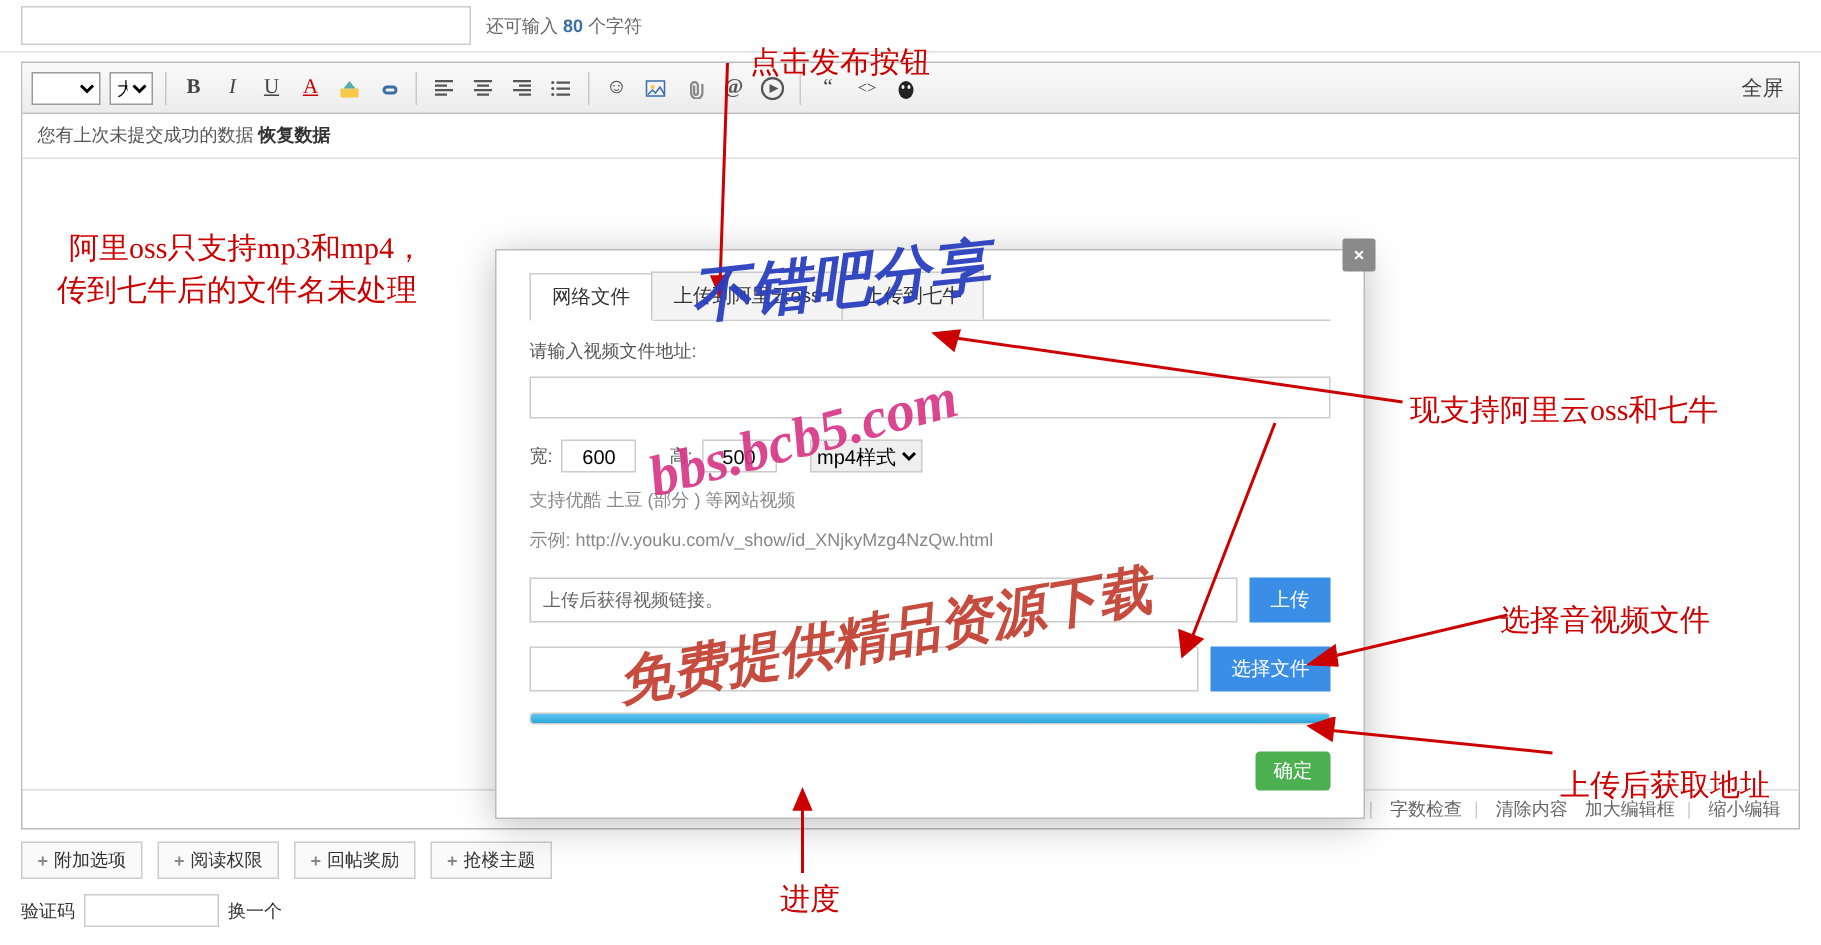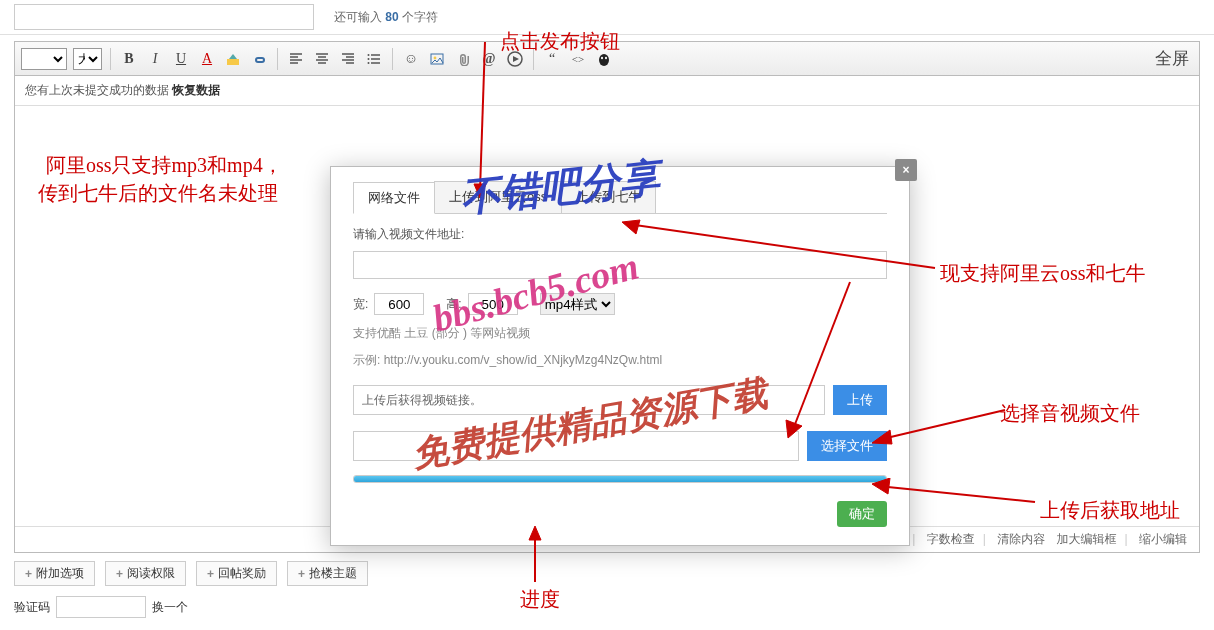--- a/index.html
+++ b/index.html
@@ -1,32 +1,32 @@
 <!DOCTYPE html>
 <html><head>
 <meta charset="utf-8">
 <style>
 * { box-sizing: border-box; margin: 0; padding: 0; }
 body { font-family: "Microsoft YaHei", Arial, sans-serif; font-size: 12px; background: #fff; color: #333; width: 1214px; height: 630px; overflow: hidden; position: relative; }
 
 
-.title-row { padding: 4px 14px 4px 14px; display: flex; align-items: center; gap: 20px; border-bottom: 1px solid #e0e0e0; }
+.title-row { padding: 4px 14px 4px 14px; display: flex; align-items: center; gap: 10px; border-bottom: 1px solid #e0e0e0; }
 .title-input { width: 300px; height: 26px; border: 1px solid #ccc; padding: 0 6px; }
 .chars-left { color: #666; }
 .chars-left .num { color: #3a6ea5; font-weight: bold; }
 
 
 .editor-wrap { margin: 6px 14px 0 14px; border: 1px solid #bbb; }
 .toolbar { height: 34px; display: flex; align-items: center; gap: 6px; padding: 0 6px; background: linear-gradient(#fafafa,#ececec); border-bottom: 1px solid #bbb; }
 .tb-select { height: 22px; border: 1px solid #999; font-size: 12px; background: #fff; }
 .tb-select.font { width: 40px; padding-left: 44px; }
 .tb-select.size { width: 29px; }
 .tb-icon { width: 20px; height: 20px; display: inline-flex; align-items: center; justify-content: center; border: 1px solid transparent; cursor: pointer; font-family: "Times New Roman", serif; font-size: 14px; color: #444; }
 .tb-sep { width: 1px; height: 22px; background: #c8c8c8; margin: 0 2px; }
-.fullscreen { margin-left: auto; font-size: 17px; color: #444; cursor: pointer; padding: 2px 4px; }
+.fullscreen { margin-left: auto; font-size: 14px; color: #444; cursor: pointer; padding: 2px 4px; }
 
 .msg-bar { padding: 6px 10px; font-size: 12px; color: #555; border-bottom: 1px solid #ddd; background: #fff; }
 .msg-bar .restore { font-weight: bold; color: #333; cursor: pointer; }
 
 .editor-body { height: 420px; background: #fff; }
 
 
 .editor-footer { border-top: 1px solid #ddd; padding: 4px 8px; font-size: 12px; color: #666; text-align: right; }
 .editor-footer span { margin: 0 4px; cursor: pointer; }
 .editor-footer span.sep { color: #ccc; cursor: default; }
@@ -260,21 +260,21 @@
   <line x1="315" y1="50" x2="8" y2="6"></line>
     <polygon points="2,4 20,2 16,16"></polygon>
 </svg>
 
 <div class="ann" style="left:1000px; top:400px;">选择音视频文件</div>
 <svg class="arrow-svg" style="left:870px; top:400px;" width="140" height="50">
   <line x1="135" y1="10" x2="8" y2="40"></line>
     <polygon points="2,43 20,30 22,44"></polygon>
 </svg>
 
-<div class="ann" style="left:1040px; top:497px;">上传后获取地址</div>
+<div class="ann" style="left:1040px; top:510px;">上传后获取地址</div>
 <svg class="arrow-svg" style="left:870px; top:478px;" width="170" height="30">
   <line x1="165" y1="24" x2="8" y2="8"></line>
     <polygon points="2,6 20,0 18,16"></polygon>
 </svg>
 
 <div class="ann" style="left:520px; top:586px;">进度</div>
 <svg class="arrow-svg" style="left:520px; top:524px;" width="30" height="60">
   <line x1="15" y1="58" x2="15" y2="8"></line>
     <polygon points="15,2 9,16 21,16"></polygon>
 </svg>

